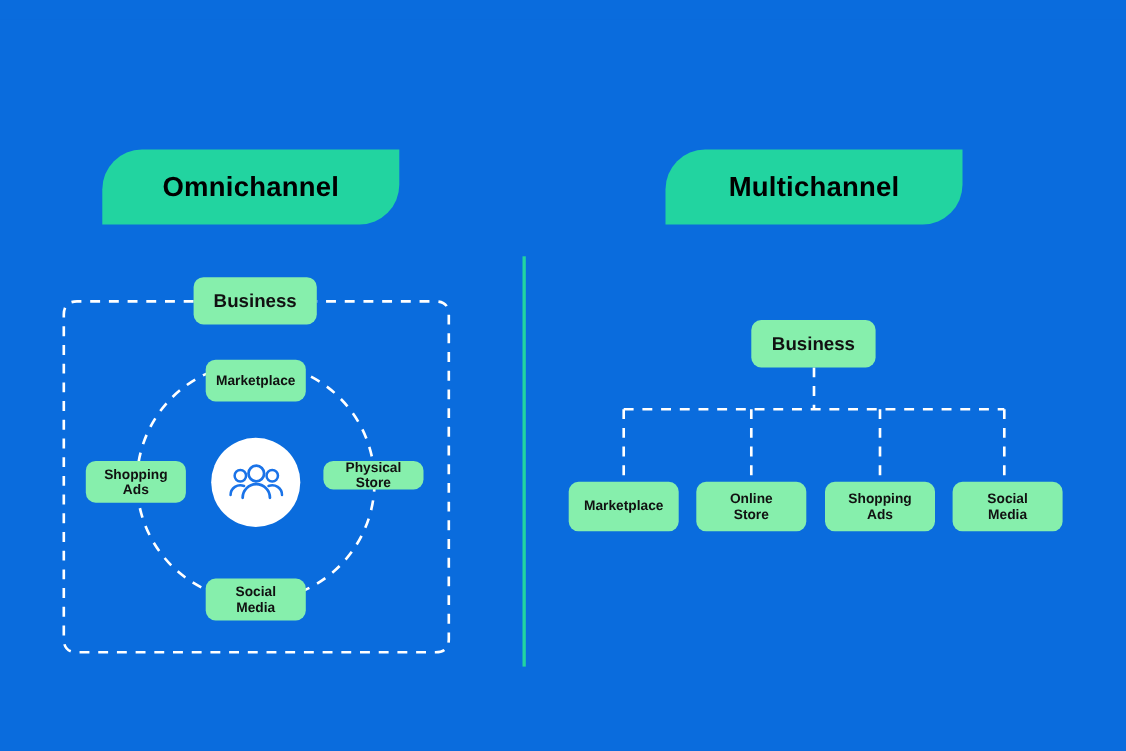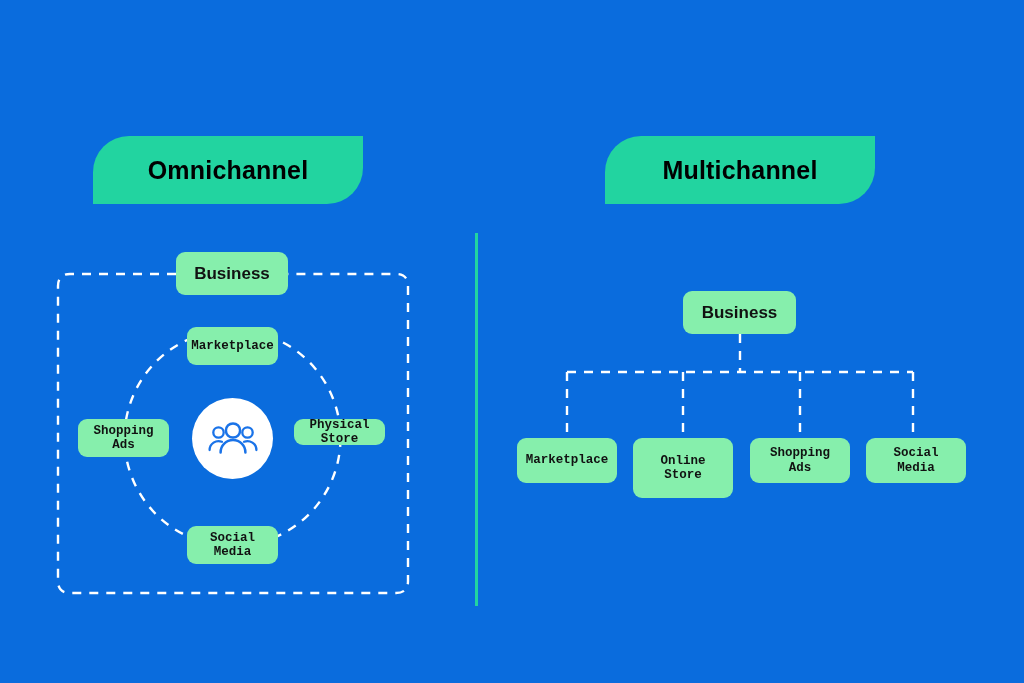--- a/index.html
+++ b/index.html
@@ -71,21 +71,20 @@
     justify-content: center;
     text-align: center;
     color: #111111;
     line-height: 1.16;
     box-sizing: border-box;
     z-index: 5;
   }
   .node.small {
     font-size: 12.5px;
     font-weight: 600;
-    font-family: Liberation Mono, monospace;
   }
   .node.title {
     font-size: 17px;
     font-weight: bold;
   }
 
   
   #omni-panel {
     position: absolute;
     left: 0;
@@ -133,21 +132,21 @@
   #multi-svg {
     position: absolute;
     left: 0;
     top: 0;
     width: 554px;
     height: 683px;
     z-index: 1;
   }
   #multi-business { left: 213px; top: 273px; width: 113px; height: 43px; }
   #multi-marketplace { left: 47px; top: 420px; width: 100px; height: 45px; }
-  #multi-online { left: 163px; top: 420px; width: 100px; height: 60px; }
+  #multi-online { left: 163px; top: 420px; width: 100px; height: 45px; }
   #multi-shopping { left: 280px; top: 420px; width: 100px; height: 45px; }
   #multi-social { left: 396px; top: 420px; width: 100px; height: 45px; }
 </style>
 </head>
 <body>
 
 <div id="canvas">
 
   <div class="badge" id="badge-omnichannel">Omnichannel</div>
 

